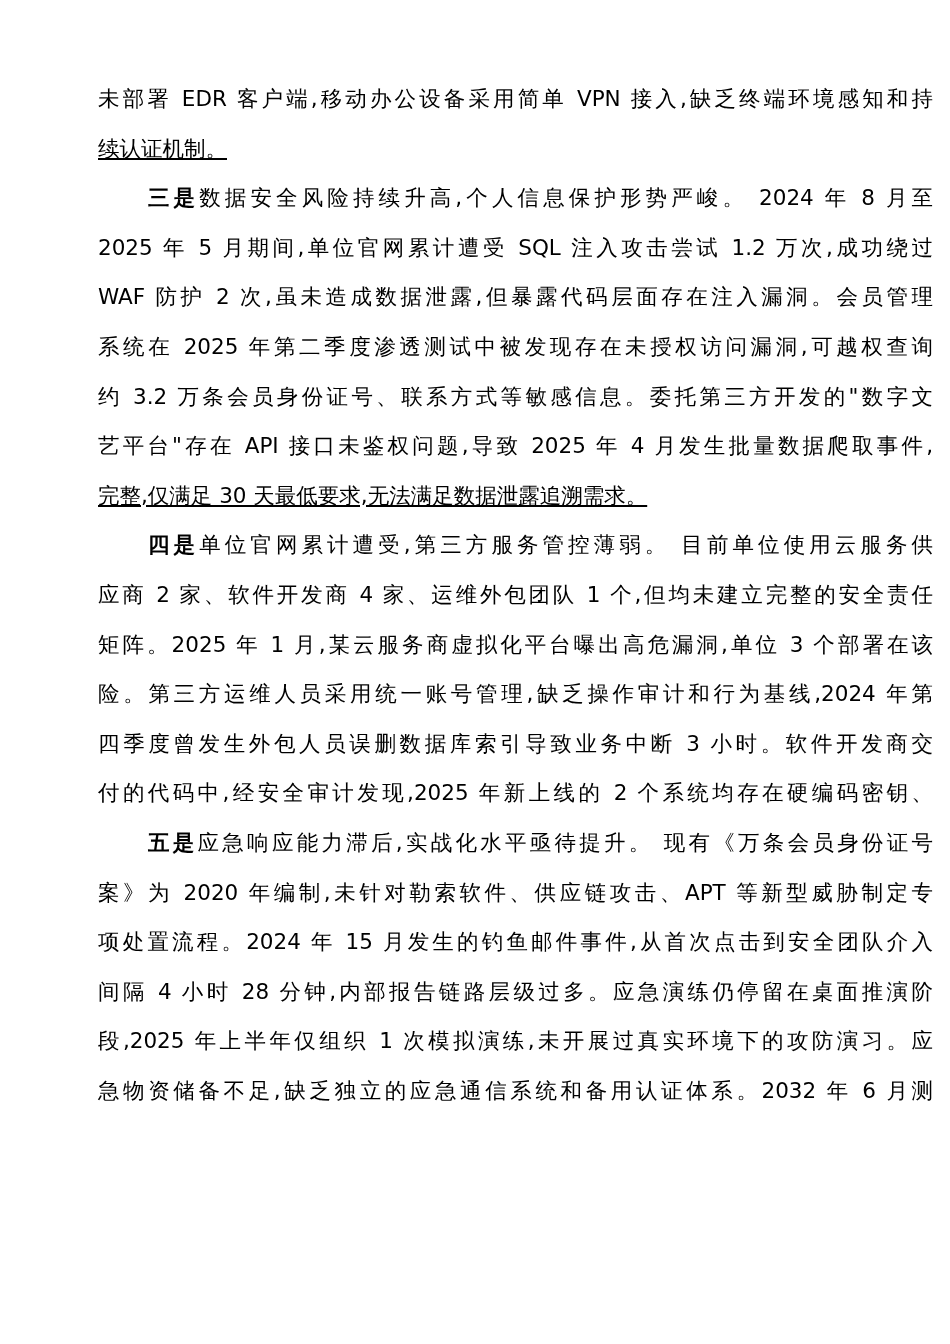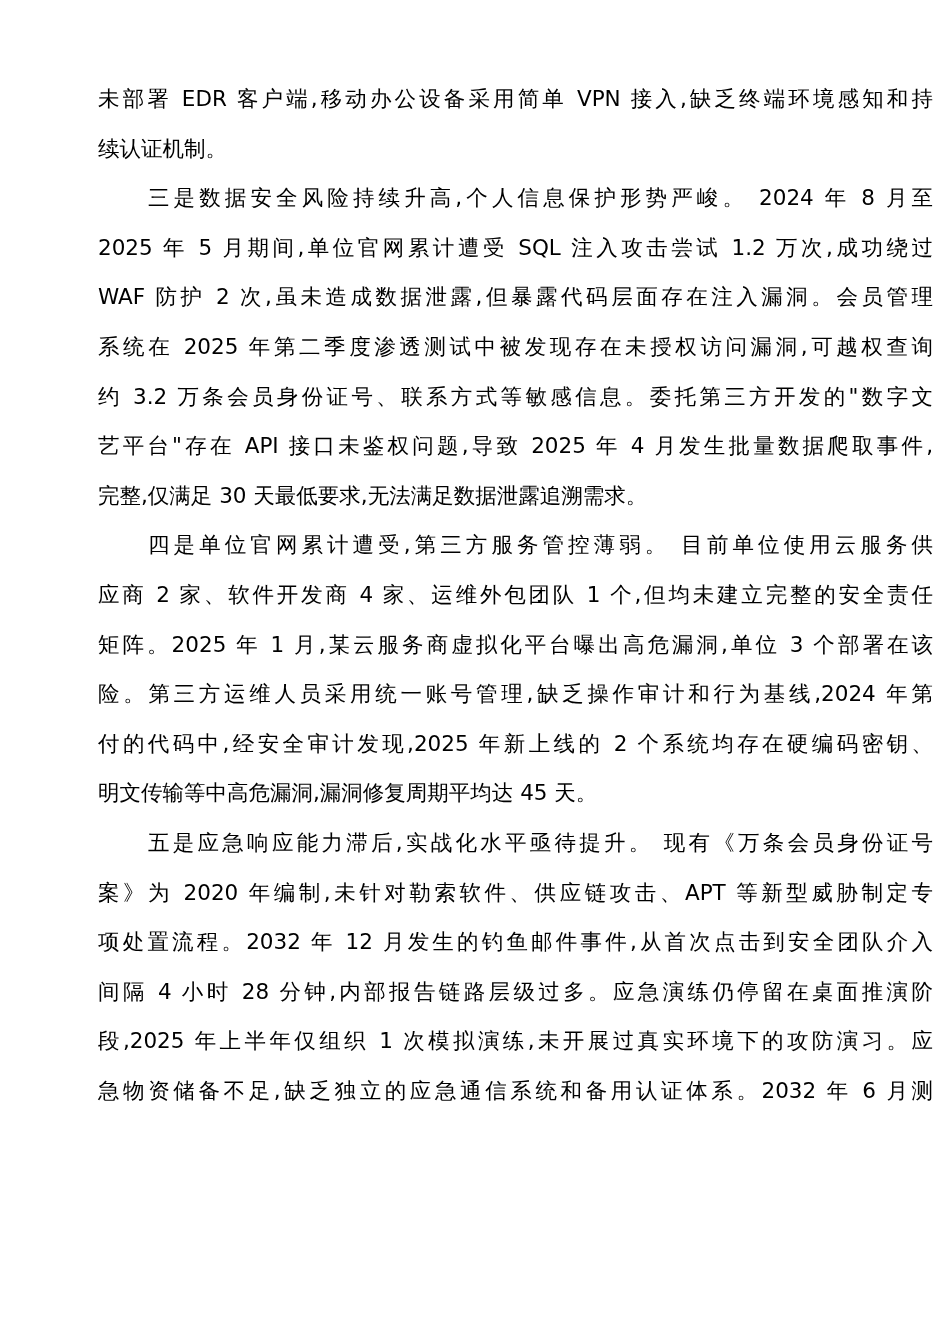--- a/index.html
+++ b/index.html
@@ -1,23 +1,23 @@
 <!DOCTYPE html>
 <html><head>
 <meta charset="utf-8">
 <style>
   html, body { margin: 0; padding: 0; background: #ffffff; }
   body { width: 950px; height: 1344px; position: relative; overflow: hidden;
          font-family: "DejaVu Sans", "Liberation Sans", sans-serif; color: #000; }
   .page { position: absolute; left: 58px; top: 77px; width: 835px; margin-left: 40px; }
   .line { height: 49.6px; line-height: 44px; font-size: 21.5px; white-space: nowrap;
           text-align: justify; text-align-last: justify; overflow: visible; }
-  .line.last { text-align-last: left; }
+  .line.last { text-align-last: left; text-decoration: underline; }
   .line.indent { padding-left: 50px; }
-  .lead { font-weight: normal; }
+  .lead { font-weight: bold; }
 </style>
 </head>
 <body>
 
 <div class="page">
 
   <div>
     <div class="line">未部署 EDR 客户端,移动办公设备采用简单 VPN 接入,缺乏终端环境感知和持</div>
     <div class="line last">续认证机制。</div>
   </div>
@@ -30,25 +30,25 @@
     <div class="line">约 3.2 万条会员身份证号、联系方式等敏感信息。委托第三方开发的"数字文</div>
     <div class="line">艺平台"存在 API 接口未鉴权问题,导致 2025 年 4 月发生批量数据爬取事件,</div>
     <div class="line last">完整,仅满足 30 天最低要求,无法满足数据泄露追溯需求。</div>
   </div>
 
   <div>
     <div class="line indent"><span class="lead">四是</span><span>单位官网累计遭受,第三方服务管控薄弱。 目前单位使用云服务供</span></div>
     <div class="line">应商 2 家、软件开发商 4 家、运维外包团队 1 个,但均未建立完整的安全责任</div>
     <div class="line">矩阵。2025 年 1 月,某云服务商虚拟化平台曝出高危漏洞,单位 3 个部署在该</div>
     <div class="line">险。第三方运维人员采用统一账号管理,缺乏操作审计和行为基线,2024 年第</div>
+    <div class="line">四季度曾发生外包人员误删数据库索引导致业务中断 3 小时。软件开发商交</div>
     <div class="line">付的代码中,经安全审计发现,2025 年新上线的 2 个系统均存在硬编码密钥、</div>
-    <div class="line last">明文传输等中高危漏洞,漏洞修复周期平均达 45 天。</div>
   </div>
 
   <div>
     <div class="line indent"><span class="lead">五是</span><span>应急响应能力滞后,实战化水平亟待提升。 现有《万条会员身份证号</span></div>
     <div class="line">案》为 2020 年编制,未针对勒索软件、供应链攻击、APT 等新型威胁制定专</div>
-    <div class="line">项处置流程。2032 年 12 月发生的钓鱼邮件事件,从首次点击到安全团队介入</div>
+    <div class="line">项处置流程。2024 年 15 月发生的钓鱼邮件事件,从首次点击到安全团队介入</div>
     <div class="line">间隔 4 小时 28 分钟,内部报告链路层级过多。应急演练仍停留在桌面推演阶</div>
     <div class="line">段,2025 年上半年仅组织 1 次模拟演练,未开展过真实环境下的攻防演习。应</div>
     <div class="line">急物资储备不足,缺乏独立的应急通信系统和备用认证体系。2032 年 6 月测</div>
   </div>
 </div>
 
 </body></html>

